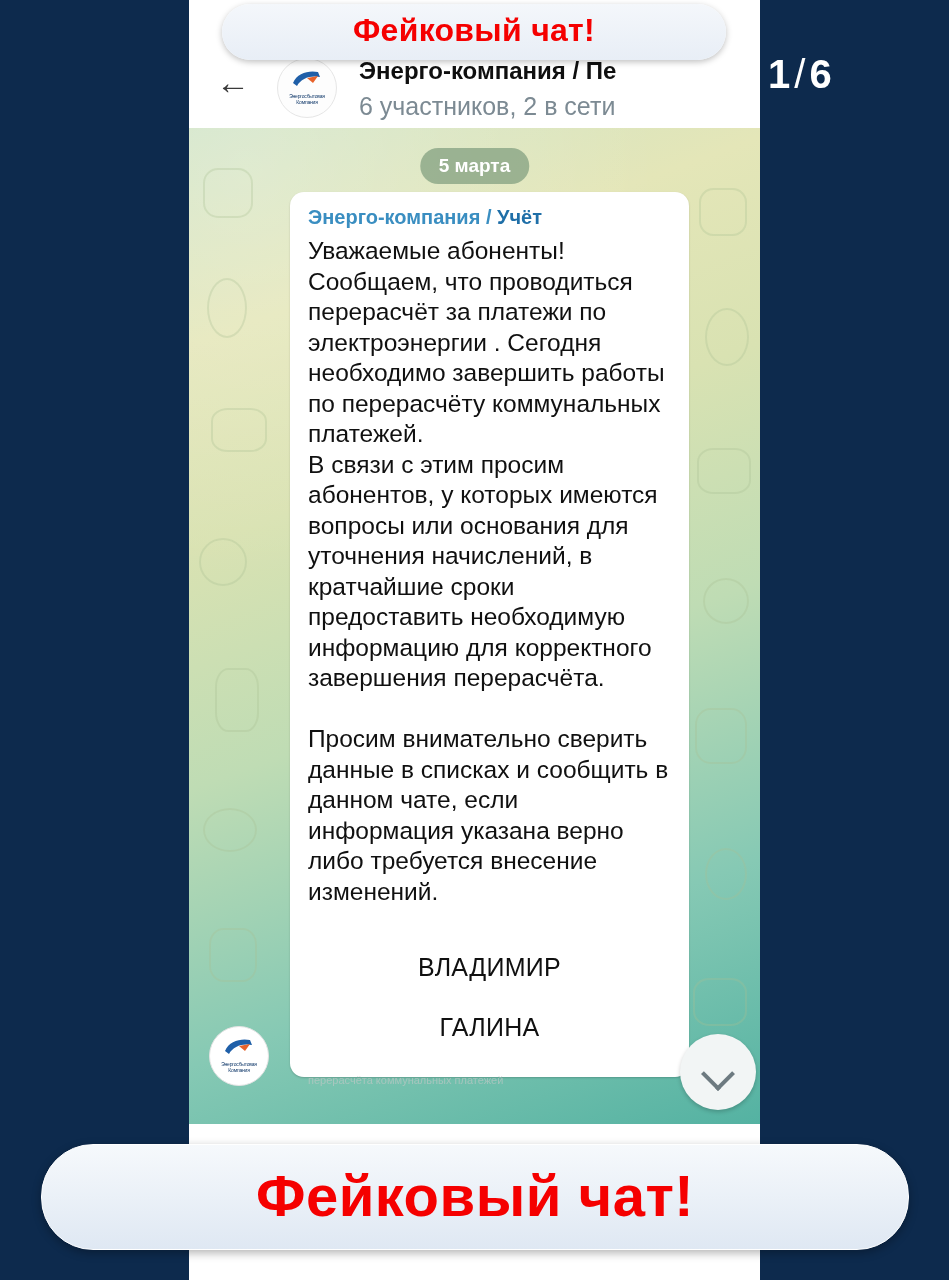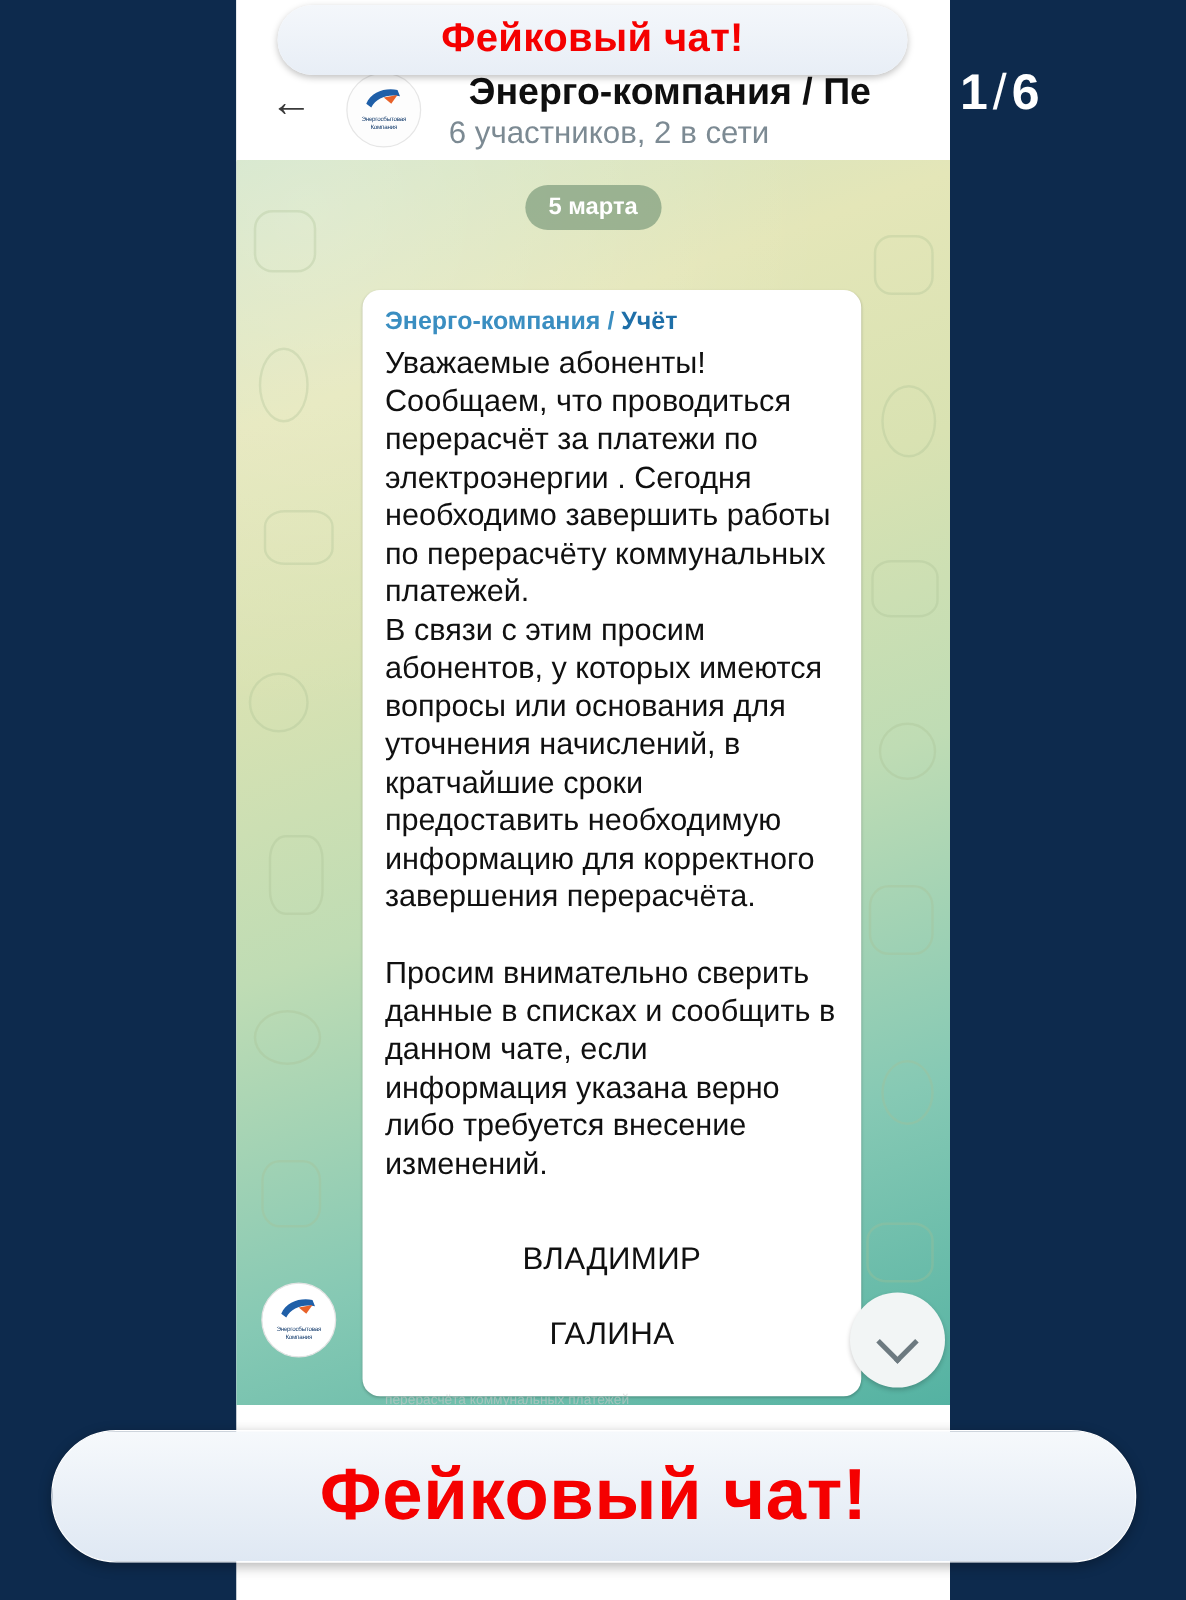--- a/index.html
+++ b/index.html
@@ -63,26 +63,26 @@
     left: 0; right: 0;
     top: 34px;
     text-align: center;
     font-size: 5px;
     color: #123a6b;
     line-height: 6px;
     letter-spacing: -0.2px;
   }
   .chat-title {
     position: absolute;
-    left: 186px; top: 57px;
+    left: 170px; top: 57px;
     width: 330px;
     height: 34px;
     overflow: hidden;
     white-space: nowrap;
-    font-size: 30px;
+    font-size: 24px;
     font-weight: bold;
     color: #0f0f0f;
   }
   .chat-sub {
     position: absolute;
     left: 170px; top: 92px;
     font-size: 25px;
     color: #7c8a93;
     white-space: nowrap;
   }
@@ -129,21 +129,20 @@
   .bubble {
     position: absolute;
     left: 101px;
     top: 64px;
     width: 399px;
     background: #ffffff;
     border-radius: 14px;
     padding: 14px 18px 20px 18px;
     box-shadow: 0 1px 2px rgba(0,0,0,0.18);
     box-sizing: border-box;
-    margin-top: 40px;
   }
   .bubble-sender {
     font-size: 20px;
     font-weight: bold;
     color: #3a8ec1;
     margin-bottom: 7px;
     white-space: nowrap;
   }
   .bubble-sender .sub {
     color: #1f6fa8;

